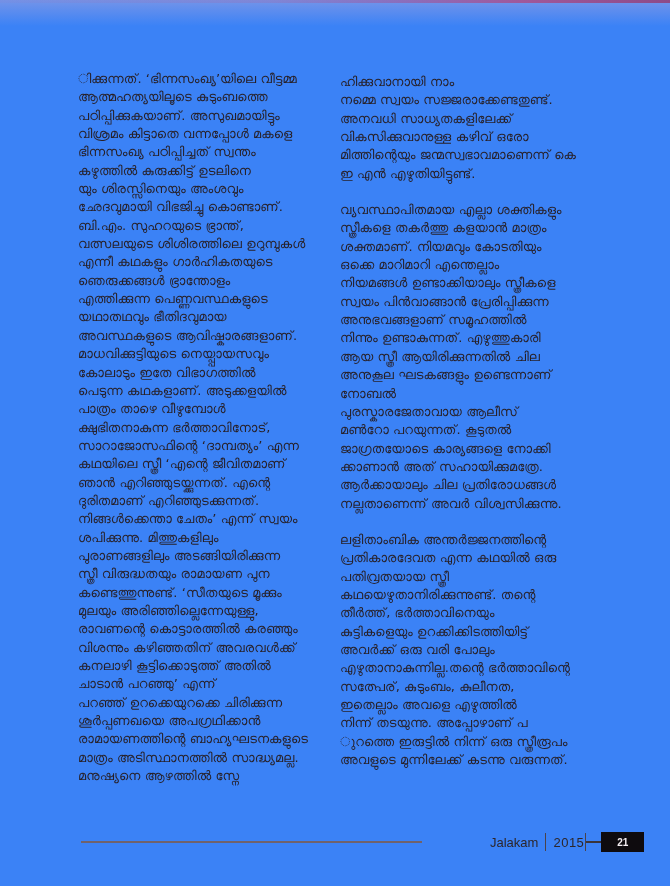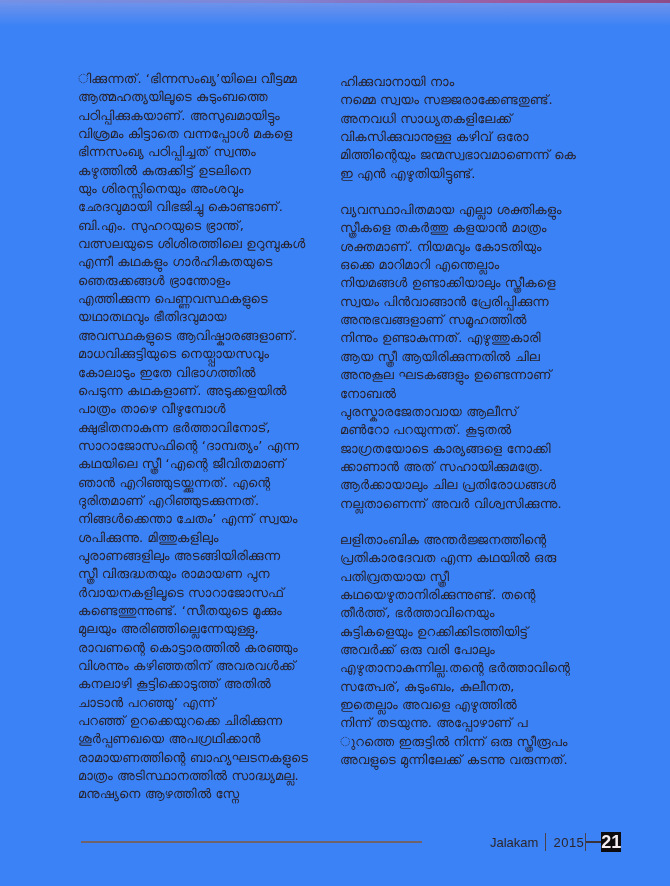--- a/index.html
+++ b/index.html
@@ -47,22 +47,22 @@
     font-family: "Liberation Sans", sans-serif;
     font-size: 13px; color: #2c262b;
   }
   .journal { margin-right: 7px; margin-left: 43px; }
   .vbar { width: 1px; height: 18px; background: #4a424a; margin-right: 7px; }
   .year { margin-right: 1px; letter-spacing: 0.5px; text-align: right; }
   .tick { width: 1px; height: 18px; background: #4a424a; }
   .dash { width: 15px; height: 2px; background: #3a343a; }
   .pagebox {
     background: #0e0b0e; color: #f4eef2;
-    font-weight: bold; font-size: 18px;
-    width: 20px; height: 20px;
+    font-weight: bold; font-size: 10px;
+    width: 43px; height: 20px;
     display: flex; align-items: center; justify-content: center;
   }
 </style>
 </head>
 <body>
 
 <div class="page">
   <div class="top-shade"></div>
   <div class="top-strip"></div>
 
@@ -88,21 +88,20 @@
       <div class="tline">പാത്രം താഴെ വീഴുമ്പോൾ</div>
       <div class="tline">ക്ഷുഭിതനാകുന്ന ഭർത്താവിനോട്,</div>
       <div class="tline">സാറാജോസഫിന്റെ ‘ദാമ്പത്യം’ എന്ന</div>
       <div class="tline">കഥയിലെ സ്ത്രീ ‘എന്റെ ജീവിതമാണ്</div>
       <div class="tline">ഞാൻ എറിഞ്ഞുടയ്ക്കുന്നത്. എന്റെ</div>
       <div class="tline">ദുരിതമാണ് എറിഞ്ഞുടക്കുന്നത്.</div>
       <div class="tline">നിങ്ങൾക്കെന്താ ചേതം’ എന്ന് സ്വയം</div>
       <div class="tline">ശപിക്കുന്നു. മിത്തുകളിലും</div>
       <div class="tline">പുരാണങ്ങളിലും അടങ്ങിയിരിക്കുന്ന</div>
       <div class="tline">സ്ത്രീ വിരുദ്ധതയും രാമായണ പുന</div>
-      <div class="tline">ർവായനകളിലൂടെ സാറാജോസഫ്</div>
       <div class="tline">കണ്ടെത്തുന്നുണ്ട്. ‘സീതയുടെ മൂക്കും</div>
       <div class="tline">മുലയും അരിഞ്ഞില്ലെന്നേയുള്ളു,</div>
       <div class="tline">രാവണന്റെ കൊട്ടാരത്തിൽ കരഞ്ഞും</div>
       <div class="tline">വിശന്നും കഴിഞ്ഞതിന് അവരവൾക്ക്</div>
       <div class="tline">കനലാഴി കൂട്ടിക്കൊടുത്ത് അതിൽ</div>
       <div class="tline">ചാടാൻ പറഞ്ഞു’ എന്ന്</div>
       <div class="tline">പറഞ്ഞ് ഉറക്കെയുറക്കെ ചിരിക്കുന്ന</div>
       <div class="tline">ശൂർപ്പണഖയെ അപഗ്രഥിക്കാൻ</div>
       <div class="tline">രാമായണത്തിന്റെ ബാഹ്യഘടനകളുടെ</div>
       <div class="tline">മാത്രം അടിസ്ഥാനത്തിൽ സാദ്ധ്യമല്ല.</div>

